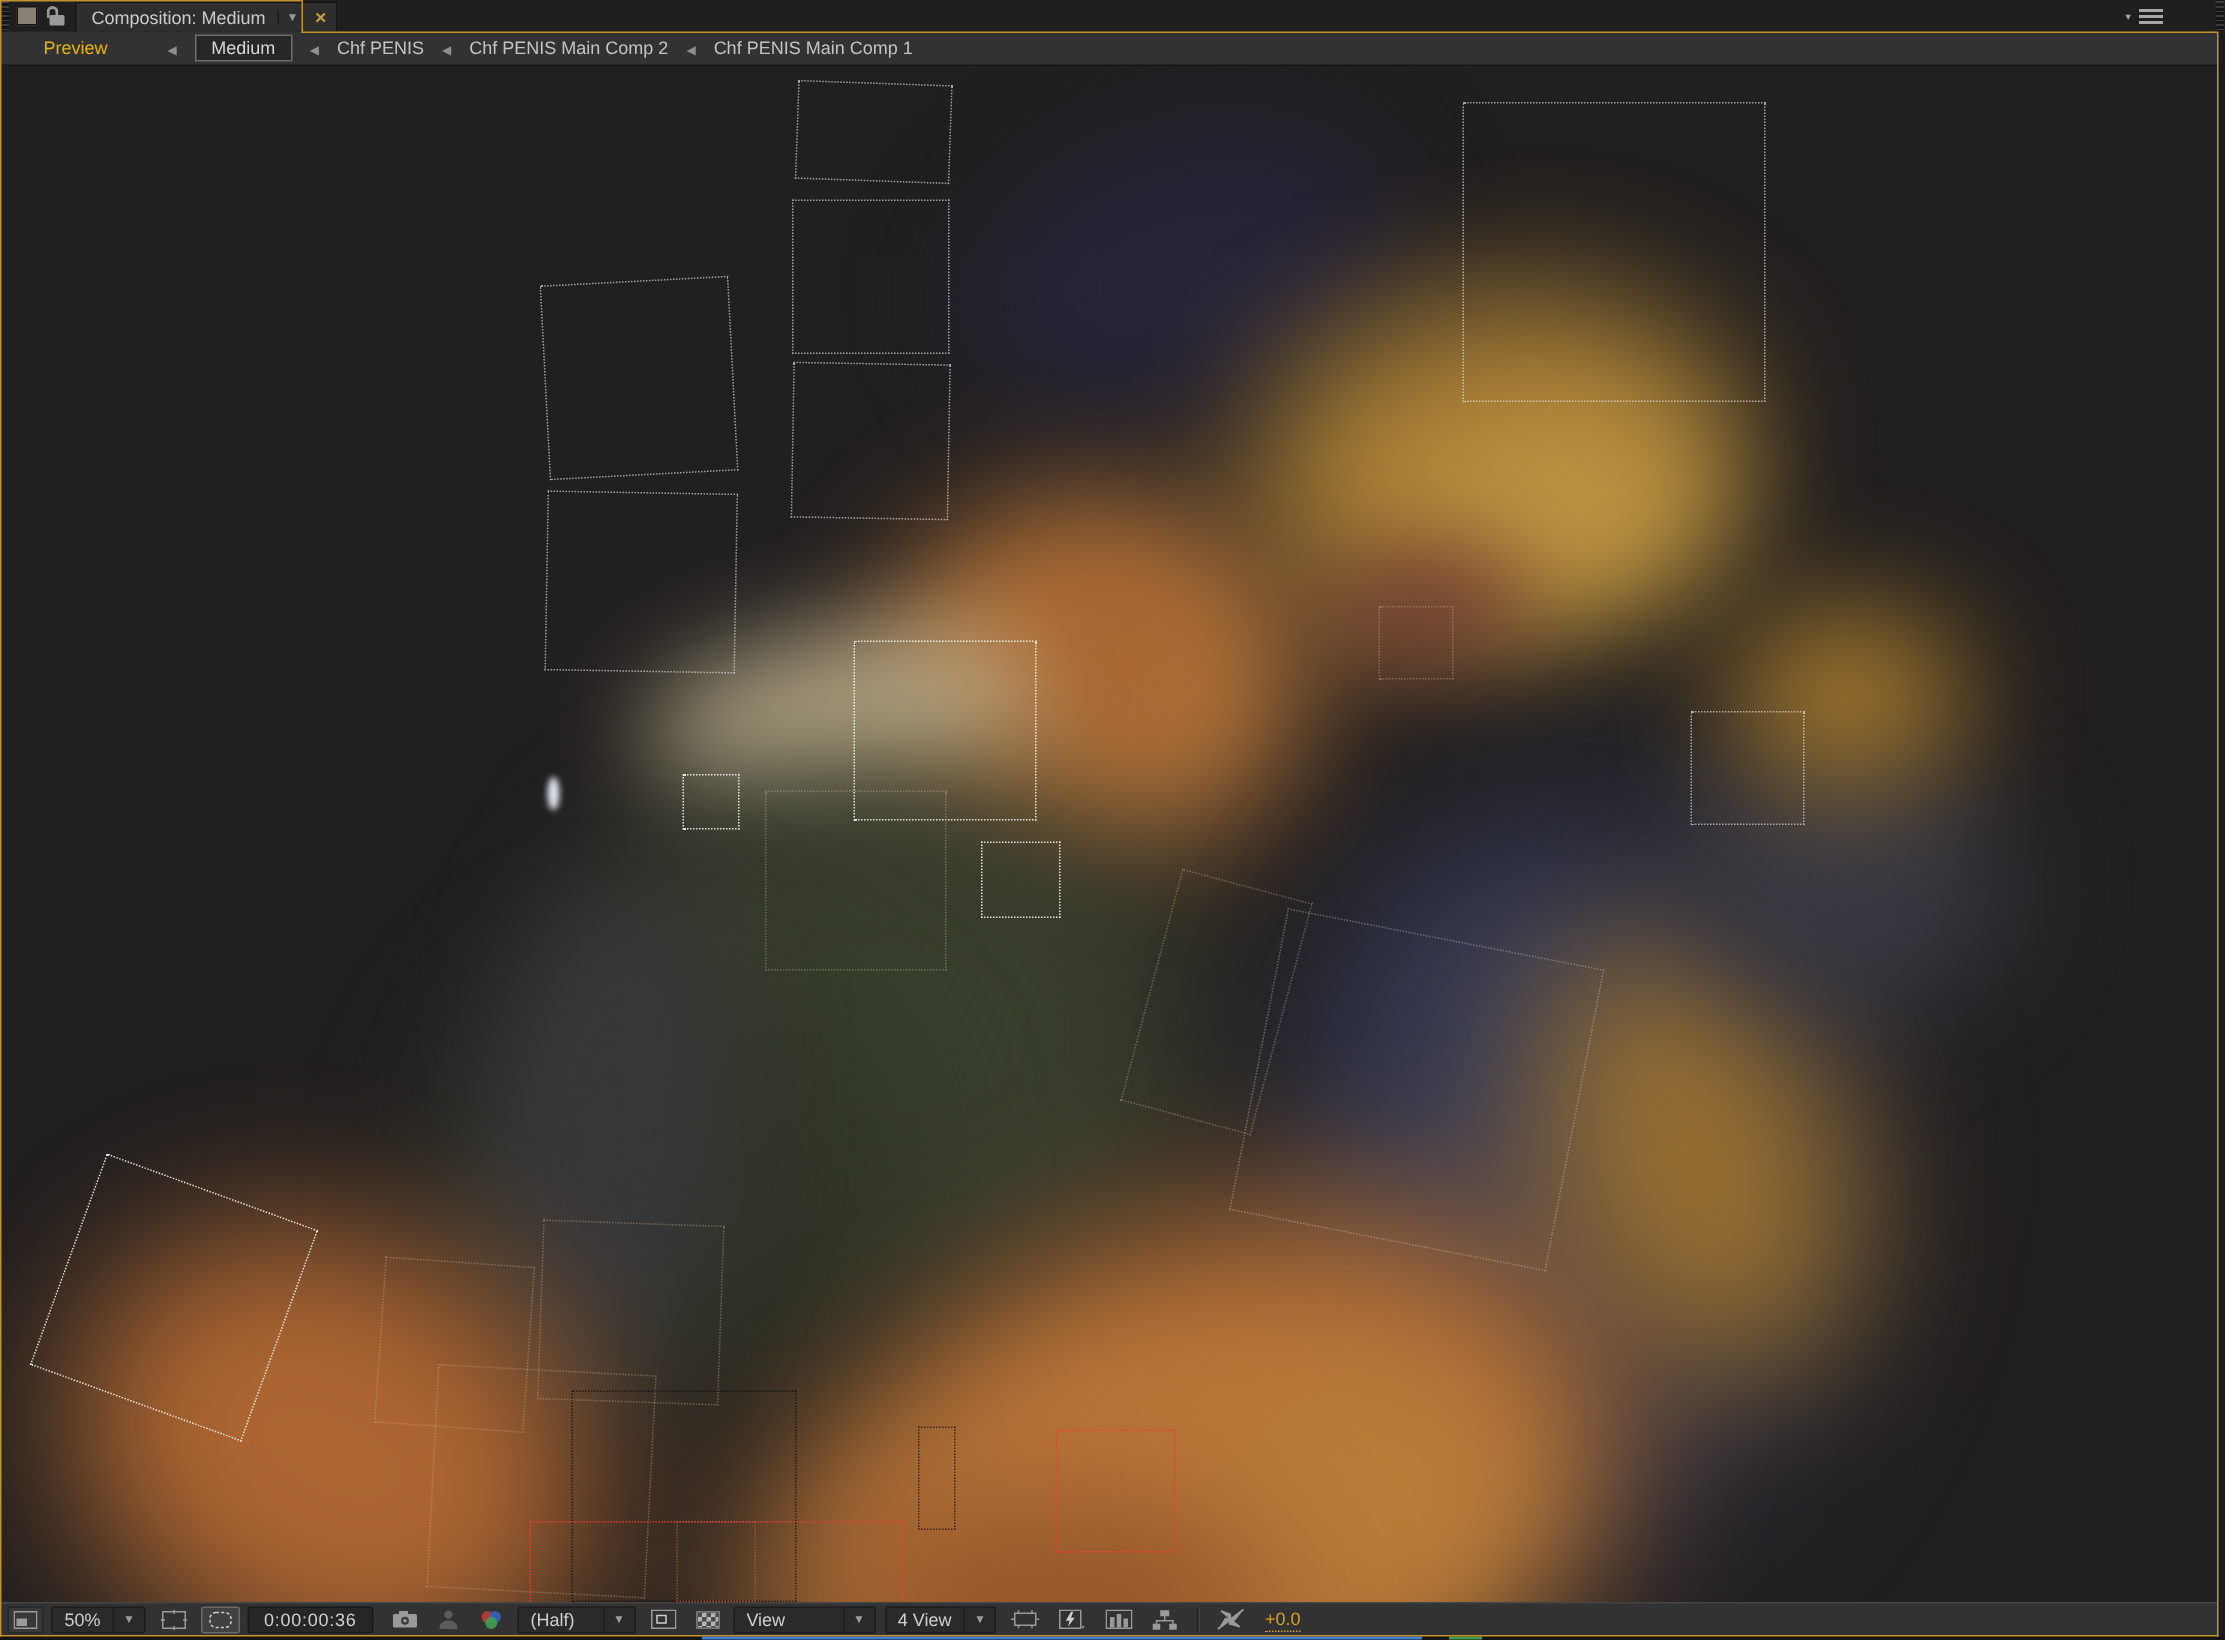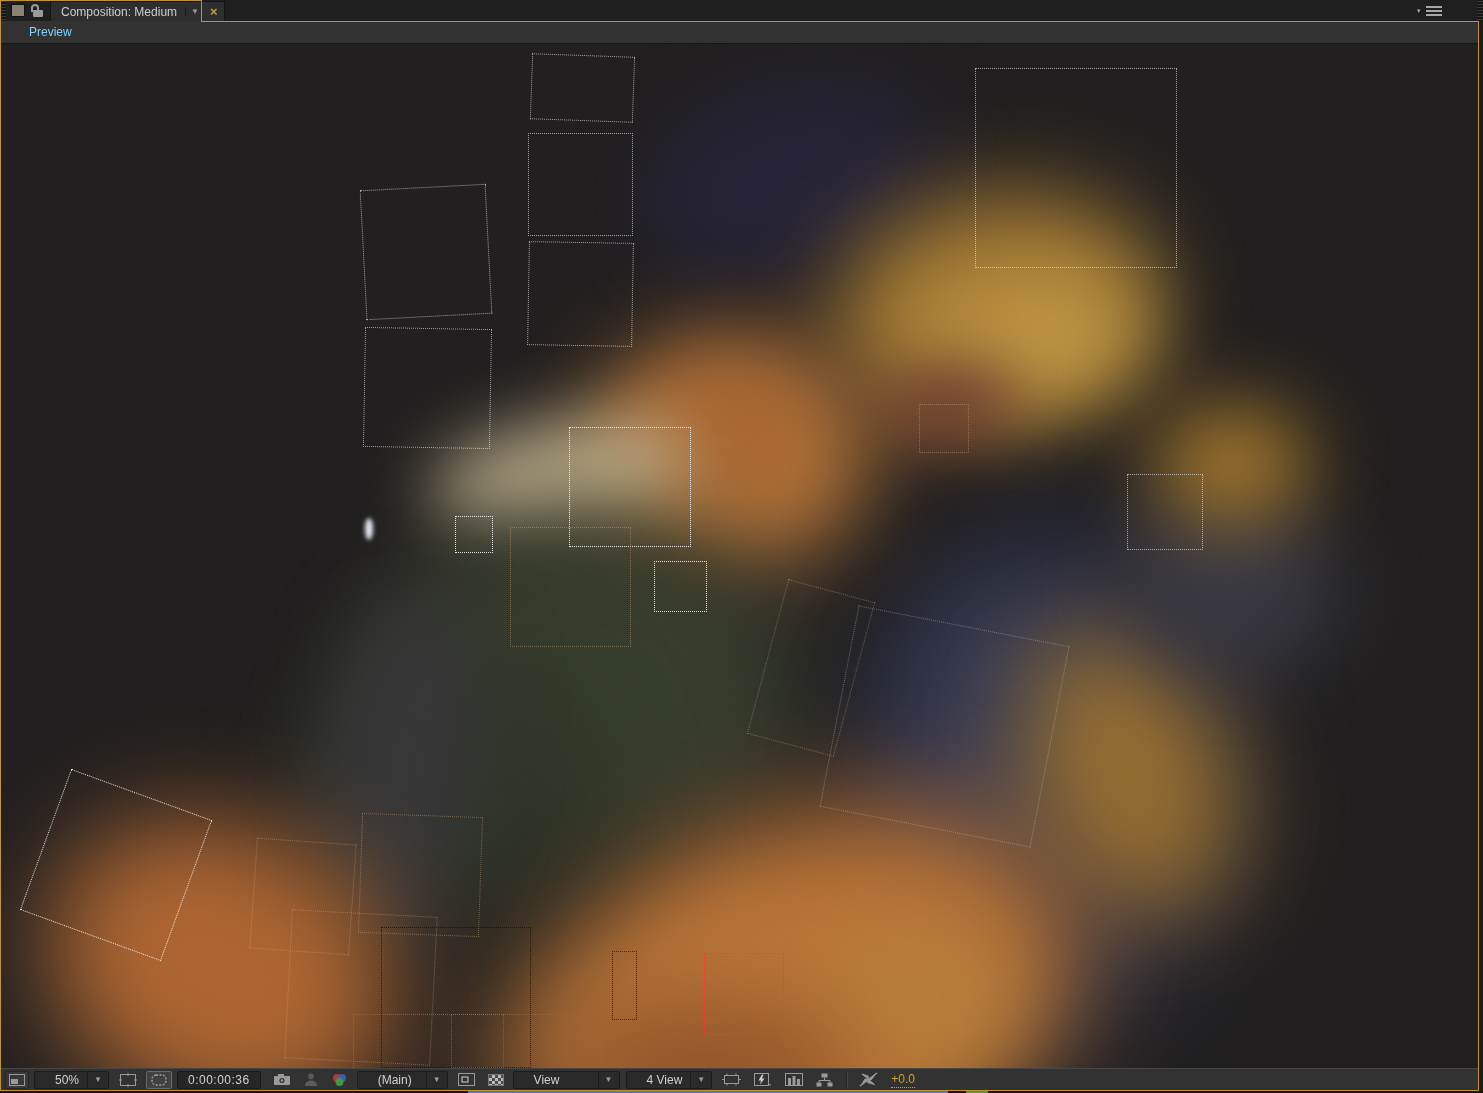--- a/index.html
+++ b/index.html
@@ -20,21 +20,21 @@
   #comp-tab .tab-dd { border-left:1px solid #1a1a1a; padding:0 5px; color:#9a9a9a; font-size:8px; }
   #comp-tab .tab-close { margin-left:6px; color:#c59f3e; font-size:13px; font-weight:bold; line-height:10px; }
   #panel-menu { position:absolute; right:40px; top:5px; width:26px; height:12px; color:#a7a7a7; }
   #panel-menu .caret { position:absolute; left:0; top:2px; font-size:7px; }
   #panel-menu .lines { position:absolute; left:9px; top:1px; width:16px; height:10px;
      background:repeating-linear-gradient(#a7a7a7 0 2px, transparent 2px 4px); }
 
   
   #crumb-bar { position:absolute; left:1px; top:21px; width:1477px; height:23px; background:#323232;
                border-bottom:1px solid #161616; display:flex; align-items:center; font-size:12px; color:#bfbfbf; }
-  #crumb-preview { color:#7dd3fc; margin:0 28px 0 28px;text-align:right; }
+  #crumb-preview { color:#eab308; margin:0 28px 0 28px;text-align:right; }
   .crumb-arrow { color:#8f8f8f; font-size:8px; margin:0 12px; }
   .crumb { color:#c3c3c3; }
   .crumb.current { background:#262626; border:1px solid #6f6f6f; padding:1px 10px; color:#d6d6d6; }
 
   
   #viewport { position:absolute; left:1px; top:44px; width:1477px; height:1024px; background:#211f1f; overflow:hidden; }
   .blob { position:absolute; border-radius:50%; }
   .outline { position:absolute; border:1px dotted; }
   .outline.white  { border-color:rgba(235,235,235,.65); }
   .outline.bright { border-color:rgba(255,255,255,.85); }
@@ -46,21 +46,21 @@
 
   
   #toolbar { position:absolute; left:1px; top:1068px; width:1477px; height:22px; background:#323232;
              border-top:1px solid #454545; display:flex; align-items:center; padding-left:4px; font-size:12px; color:#cfcfcf; }
   .tb-btn { height:18px; display:flex; align-items:center; justify-content:center; margin-right:5px; }
   .tb-ico { border:1px solid #262626; background:#383838; border-radius:2px; padding:0 3px; }
   .tb-ico.pressed { background:#414141; border-color:#6a6a6a; }
   .tb-ico.plain { border-color:transparent; background:transparent; }
   .dd { display:flex; align-items:center; height:18px; background:#2a2a2a; border:1px solid #1c1c1c;
         border-radius:2px; margin-right:6px; }
-  .dd .dd-label { padding:0 8px; min-width:40px;margin-left:12px; }
+  .dd .dd-label { padding:0 8px; min-width:40px; }
   .dd .dd-arrow { border-left:1px solid #1c1c1c; padding:0 6px; color:#9c9c9c; font-size:8px; height:100%; display:flex; align-items:center; }
   #timecode { height:18px; background:#262626; border:1px solid #191919; border-radius:2px; padding:0 10px;
               display:flex; align-items:center; color:#ccd2d8; margin-right:8px; letter-spacing:.5px; }
   .tb-sep { width:1px; height:16px; background:#222; margin:0 8px 0 4px; box-shadow:1px 0 0 #454545; }
   #exposure-value { color:#d7a021; border-bottom:1px dotted #d7a021; padding-bottom:1px; margin-left:4px; }
   svg.g { display:block; }
 
   
   #bottom-strip { position:absolute; left:0; top:1091px; width:1483px; height:2px; background:#141414; }
   #bottom-blue  { position:absolute; left:468px; top:0; width:480px; height:2px; }
@@ -92,20 +92,21 @@
   </div>
   <div id="panel-menu">
     <span class="caret">▾</span>
     <span class="lines"></span>
   </div>
   <div class="gripper right"></div>
 </div>
 
 <div id="crumb-bar">
   <span id="crumb-preview">Preview</span>
+  <span id="crumb-items"><span class="crumb-arrow">◀</span><span class="crumb current">Medium</span><span class="crumb-arrow">◀</span><span class="crumb">Chf PENIS</span><span class="crumb-arrow">◀</span><span class="crumb">Chf PENIS Main Comp 2</span><span class="crumb-arrow">◀</span><span class="crumb">Chf PENIS Main Comp 1</span></span>
 </div>
 
 <div id="viewport" style="background: rgb(33, 31, 31);">
   <div id="art">
       <div class="blob" style="left: 640px; top: 40px; width: 300px; height: 190px; background: rgb(38, 36, 56); filter: blur(40px); transform: rotate(-15deg); opacity: 0.95;"></div>
       <div class="blob" style="left: 830px; top: 150px; width: 330px; height: 230px; background: rgb(173, 129, 54); filter: blur(45px); transform: rotate(-10deg); opacity: 0.95;"></div>
       <div class="blob" style="left: 930px; top: 240px; width: 220px; height: 120px; background: rgb(194, 154, 68); filter: blur(40px); transform: rotate(-8deg); opacity: 0.9;"></div>
       <div class="blob" style="left: 880px; top: 320px; width: 140px; height: 80px; background: rgb(110, 58, 51); filter: blur(30px); transform: rotate(-10deg); opacity: 0.85;"></div>
       <div class="blob" style="left: 590px; top: 290px; width: 280px; height: 240px; background: rgb(189, 122, 60); filter: blur(45px); transform: rotate(0deg); opacity: 0.95;"></div>
       <div class="blob" style="left: 640px; top: 330px; width: 160px; height: 120px; background: rgb(163, 95, 44); filter: blur(40px); transform: rotate(0deg); opacity: 0.8;"></div>
@@ -201,21 +202,21 @@
 
   <div class="tb-btn tb-ico plain">
     <svg class="g" width="17" height="14" viewBox="0 0 17 14">
         <circle cx="6" cy="5" r="4" fill="#c03a34" opacity=".9"></circle>
         <circle cx="11" cy="5" r="4" fill="#3a62b8" opacity=".9"></circle>
         <circle cx="8.5" cy="9" r="4" fill="#3f9f4f" opacity=".9"></circle>
       </svg>
   </div>
 
   <div class="dd">
-    <span class="dd-label" style="min-width:56px">(Main)</span>
+    <span class="dd-label" style="min-width:56px">(Half)</span>
     <span class="dd-arrow">▼</span>
   </div>
 
   <div class="tb-btn tb-ico plain">
     <svg class="g" width="17" height="13" viewBox="0 0 17 13">
         <rect x="0.5" y="0.5" width="16" height="12" fill="none" stroke="#9a9a9a"></rect>
         <rect x="4" y="4" width="6" height="5" fill="none" stroke="#cfcfcf"></rect>
       </svg>
   </div>
 

